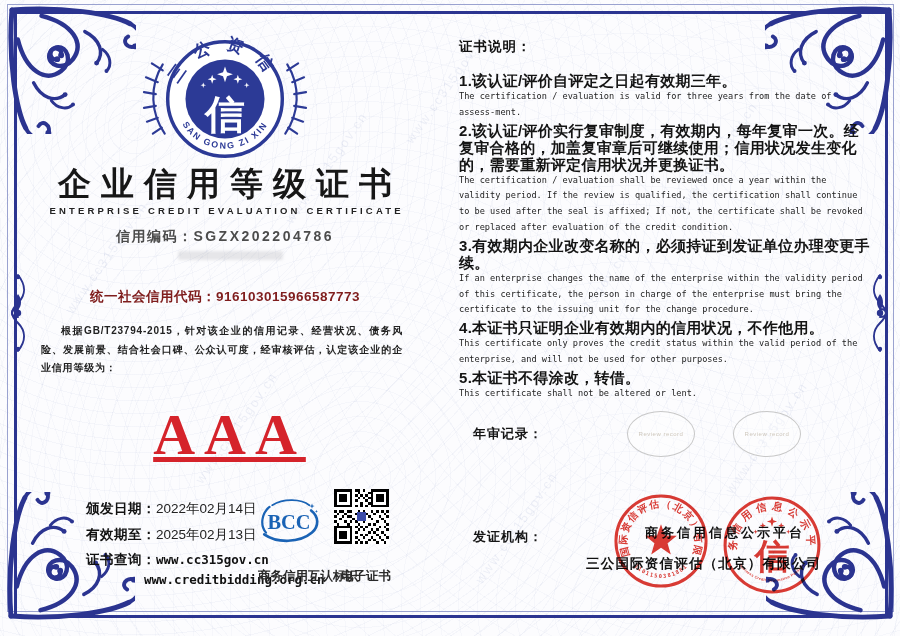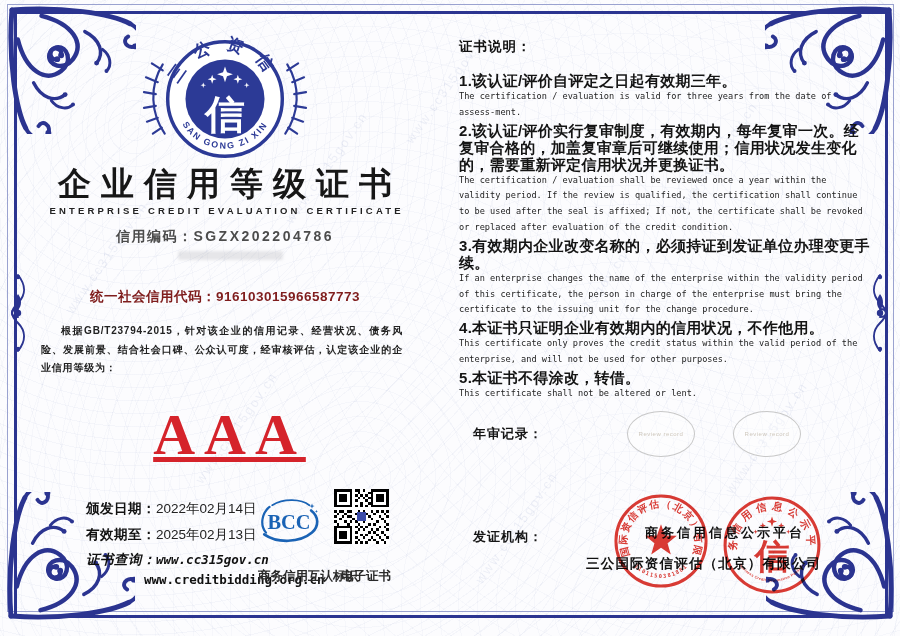--- a/index.html
+++ b/index.html
@@ -37,21 +37,21 @@
          font-weight:600;color:#7f1d1d;letter-spacing:.5px;}
   .para{position:absolute;left:41px;top:322px;width:362px;font-size:10px;font-weight:600;color:#222;
          line-height:18.6px;letter-spacing:.8px;text-align:justify;text-indent:2em;}
   .grade{position:absolute;left:35px;top:401px;width:380px;text-align:center;
          font-family:"Liberation Serif",serif;font-size:58px;font-weight:bold;color:#d5232b;
          letter-spacing:9px;text-indent:9px;text-decoration:underline;}
   .inforow{position:absolute;font-size:13.5px;color:#222;white-space:nowrap;margin-left:36px;}
   .inforow .lbl{font-weight:bold;color:#111;letter-spacing:.5px;}
   .url{font-family:"DejaVu Sans Mono",monospace;font-weight:bold;font-size:12.5px;color:#111;}
   #row-issue{left:50px;top:500px;} #row-valid{left:50px;top:526px;}
-  #row-query{left:50px;top:551px;font-style:italic;} #row-query2{left:108px;top:572px;}
+  #row-query{left:50px;top:551px;} #row-query2{left:108px;top:572px;}
   .bcc{position:absolute;left:256px;top:499px;width:66px;height:46px;}
   .qr{position:absolute;left:334px;top:489px;width:55px;height:55px;}
   .badge{position:absolute;font-size:12.5px;font-weight:bold;color:#2a2a2a;white-space:nowrap;}
   #badge1{left:250px;top:568px;margin-left:8px;} #badge2{left:341px;top:568px;}
   .instructions{position:absolute;left:459px;top:38px;width:412px;}
   .instructions h3{font-size:13.5px;font-weight:bold;color:#111;margin:0 0 16px 0;letter-spacing:1px;}
   .ins-zh{font-size:15px;font-weight:600;color:#141414;line-height:17px;letter-spacing:.3px;}
   .ins-en{font-family:"DejaVu Sans Mono",monospace;font-size:8.6px;color:#1c1c1c;line-height:15.8px;
           margin-bottom:1px;}
   .review-label{position:absolute;left:473px;top:425px;font-size:13px;font-weight:bold;color:#151515;

